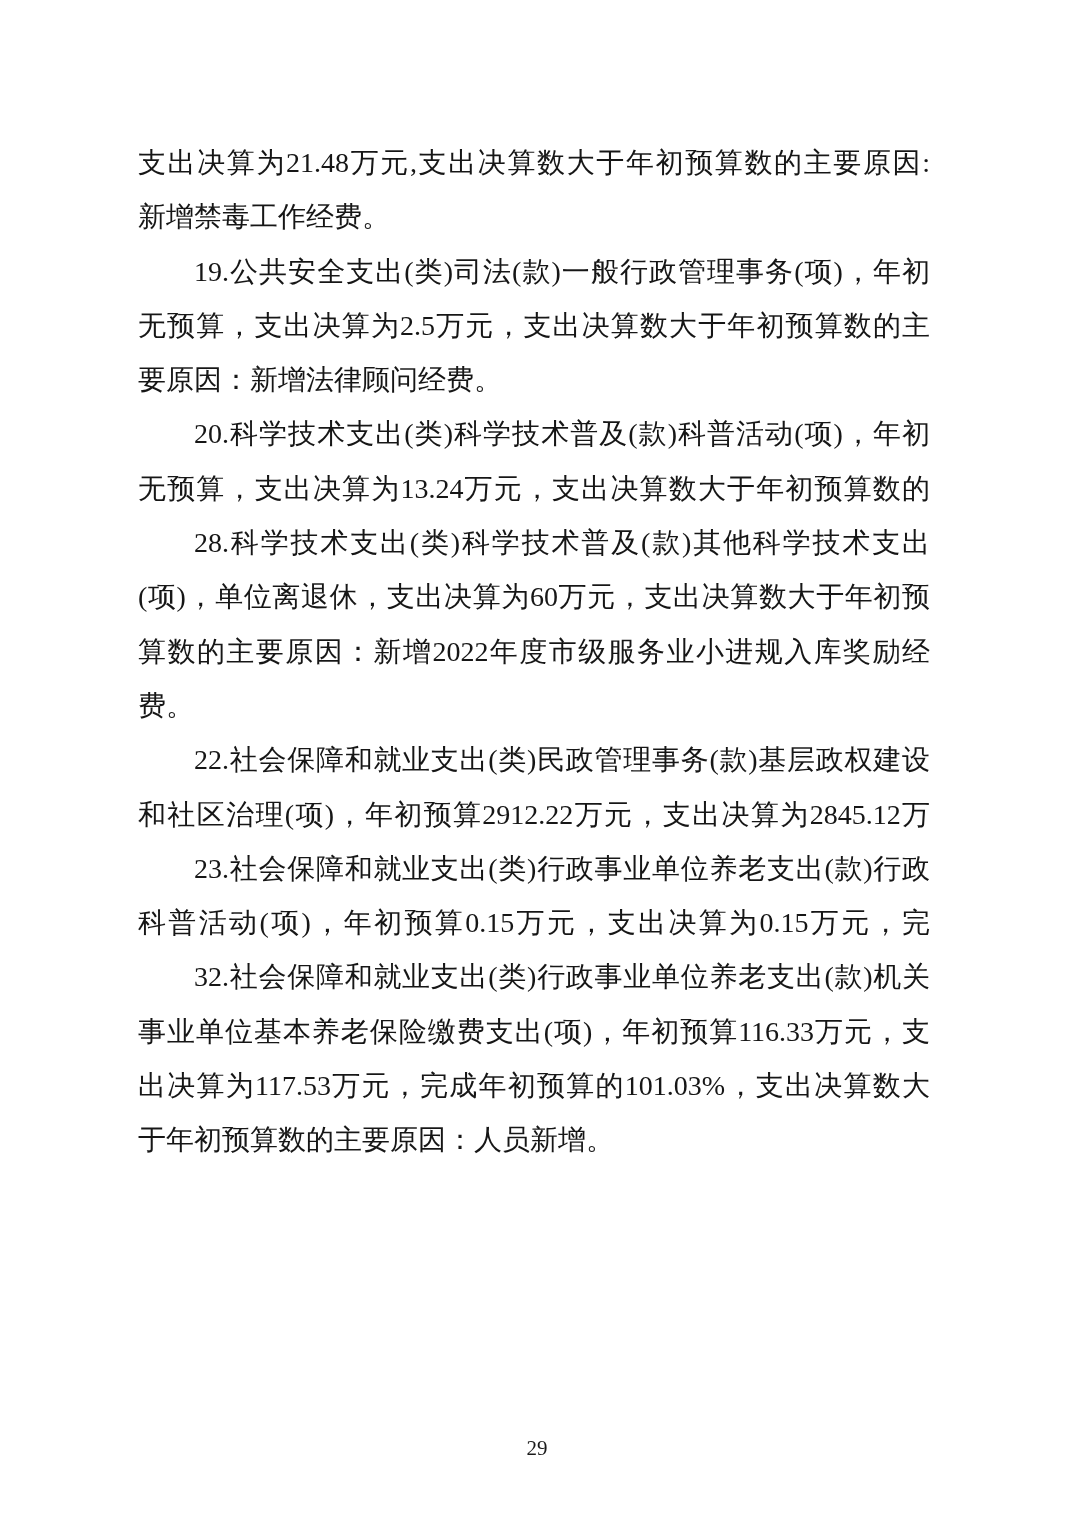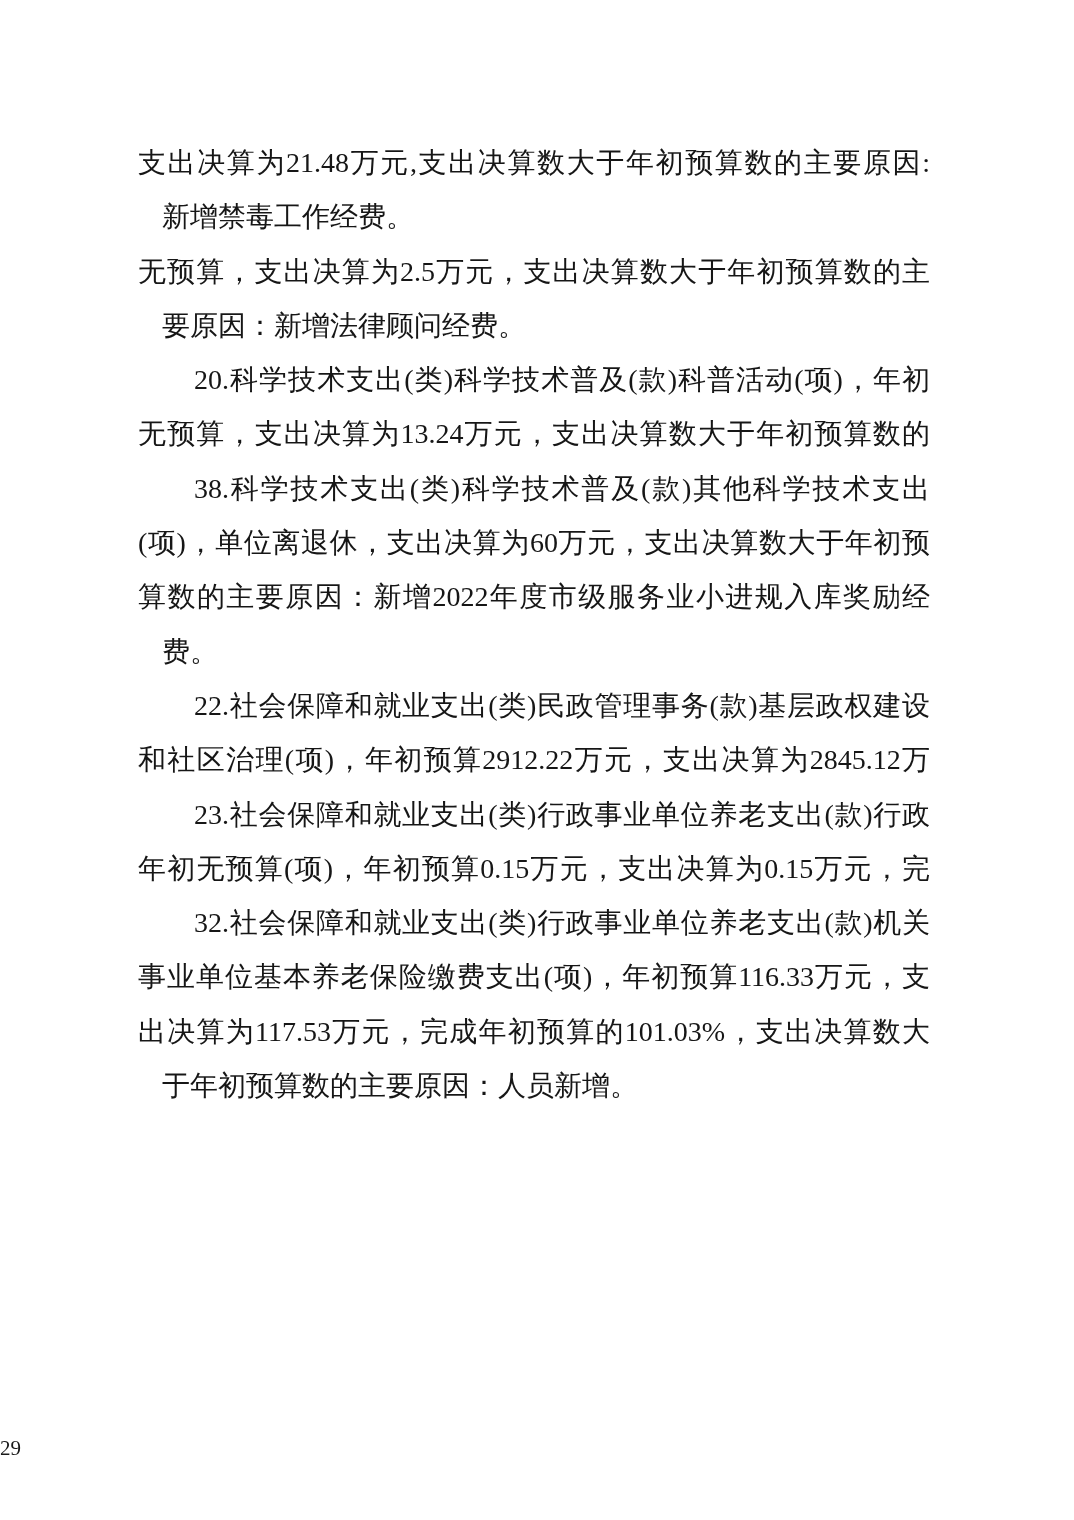--- a/index.html
+++ b/index.html
@@ -34,54 +34,54 @@
     font-weight: 400;
     overflow: hidden;
   }
   .fill {
     text-align: justify;
     text-align-last: justify;
   }
   .end {
     text-align: left;
     text-align-last: left;
-    margin-left: 24px;
   }
   .indent {
     text-indent: 56px;
   }
   .page-number {
     position: absolute;
     left: 0;
     top: 1436px;
     width: 100%;
-    text-align: left;
+    text-align: center;
     font-size: 21px;
     line-height: 24px;
     color: #1a1a1a;
   }
 </style>
 </head>
 <body>
 
 <div class="page">
   <main class="text-block">
     <p class="line fill">支出决算为21.48万元,支出决算数大于年初预算数的主要原因:</p>
     <p class="line end">新增禁毒工作经费。</p>
+    <p class="line fill indent">19.公共安全支出(类)司法(款)一般行政管理事务(项)，年初</p>
     <p class="line fill">无预算，支出决算为2.5万元，支出决算数大于年初预算数的主</p>
     <p class="line end">要原因：新增法律顾问经费。</p>
     <p class="line fill indent">20.科学技术支出(类)科学技术普及(款)科普活动(项)，年初</p>
     <p class="line fill">无预算，支出决算为13.24万元，支出决算数大于年初预算数的</p>
-    <p class="line fill indent">38.科学技术支出(类)科学技术普及(款)其他科学技术支出</p>
+    <p class="line fill indent">28.科学技术支出(类)科学技术普及(款)其他科学技术支出</p>
     <p class="line fill">(项)，单位离退休，支出决算为60万元，支出决算数大于年初预</p>
     <p class="line fill">算数的主要原因：新增2022年度市级服务业小进规入库奖励经</p>
     <p class="line end">费。</p>
     <p class="line fill indent">22.社会保障和就业支出(类)民政管理事务(款)基层政权建设</p>
     <p class="line fill">和社区治理(项)，年初预算2912.22万元，支出决算为2845.12万</p>
     <p class="line fill indent">23.社会保障和就业支出(类)行政事业单位养老支出(款)行政</p>
-    <p class="line fill">年初无预算(项)，年初预算0.15万元，支出决算为0.15万元，完</p>
+    <p class="line fill">科普活动(项)，年初预算0.15万元，支出决算为0.15万元，完</p>
     <p class="line fill indent">32.社会保障和就业支出(类)行政事业单位养老支出(款)机关</p>
     <p class="line fill">事业单位基本养老保险缴费支出(项)，年初预算116.33万元，支</p>
     <p class="line fill">出决算为117.53万元，完成年初预算的101.03%，支出决算数大</p>
     <p class="line end">于年初预算数的主要原因：人员新增。</p>
   </main>
   <footer class="page-number">29</footer>
 </div>
 
 </body></html>

